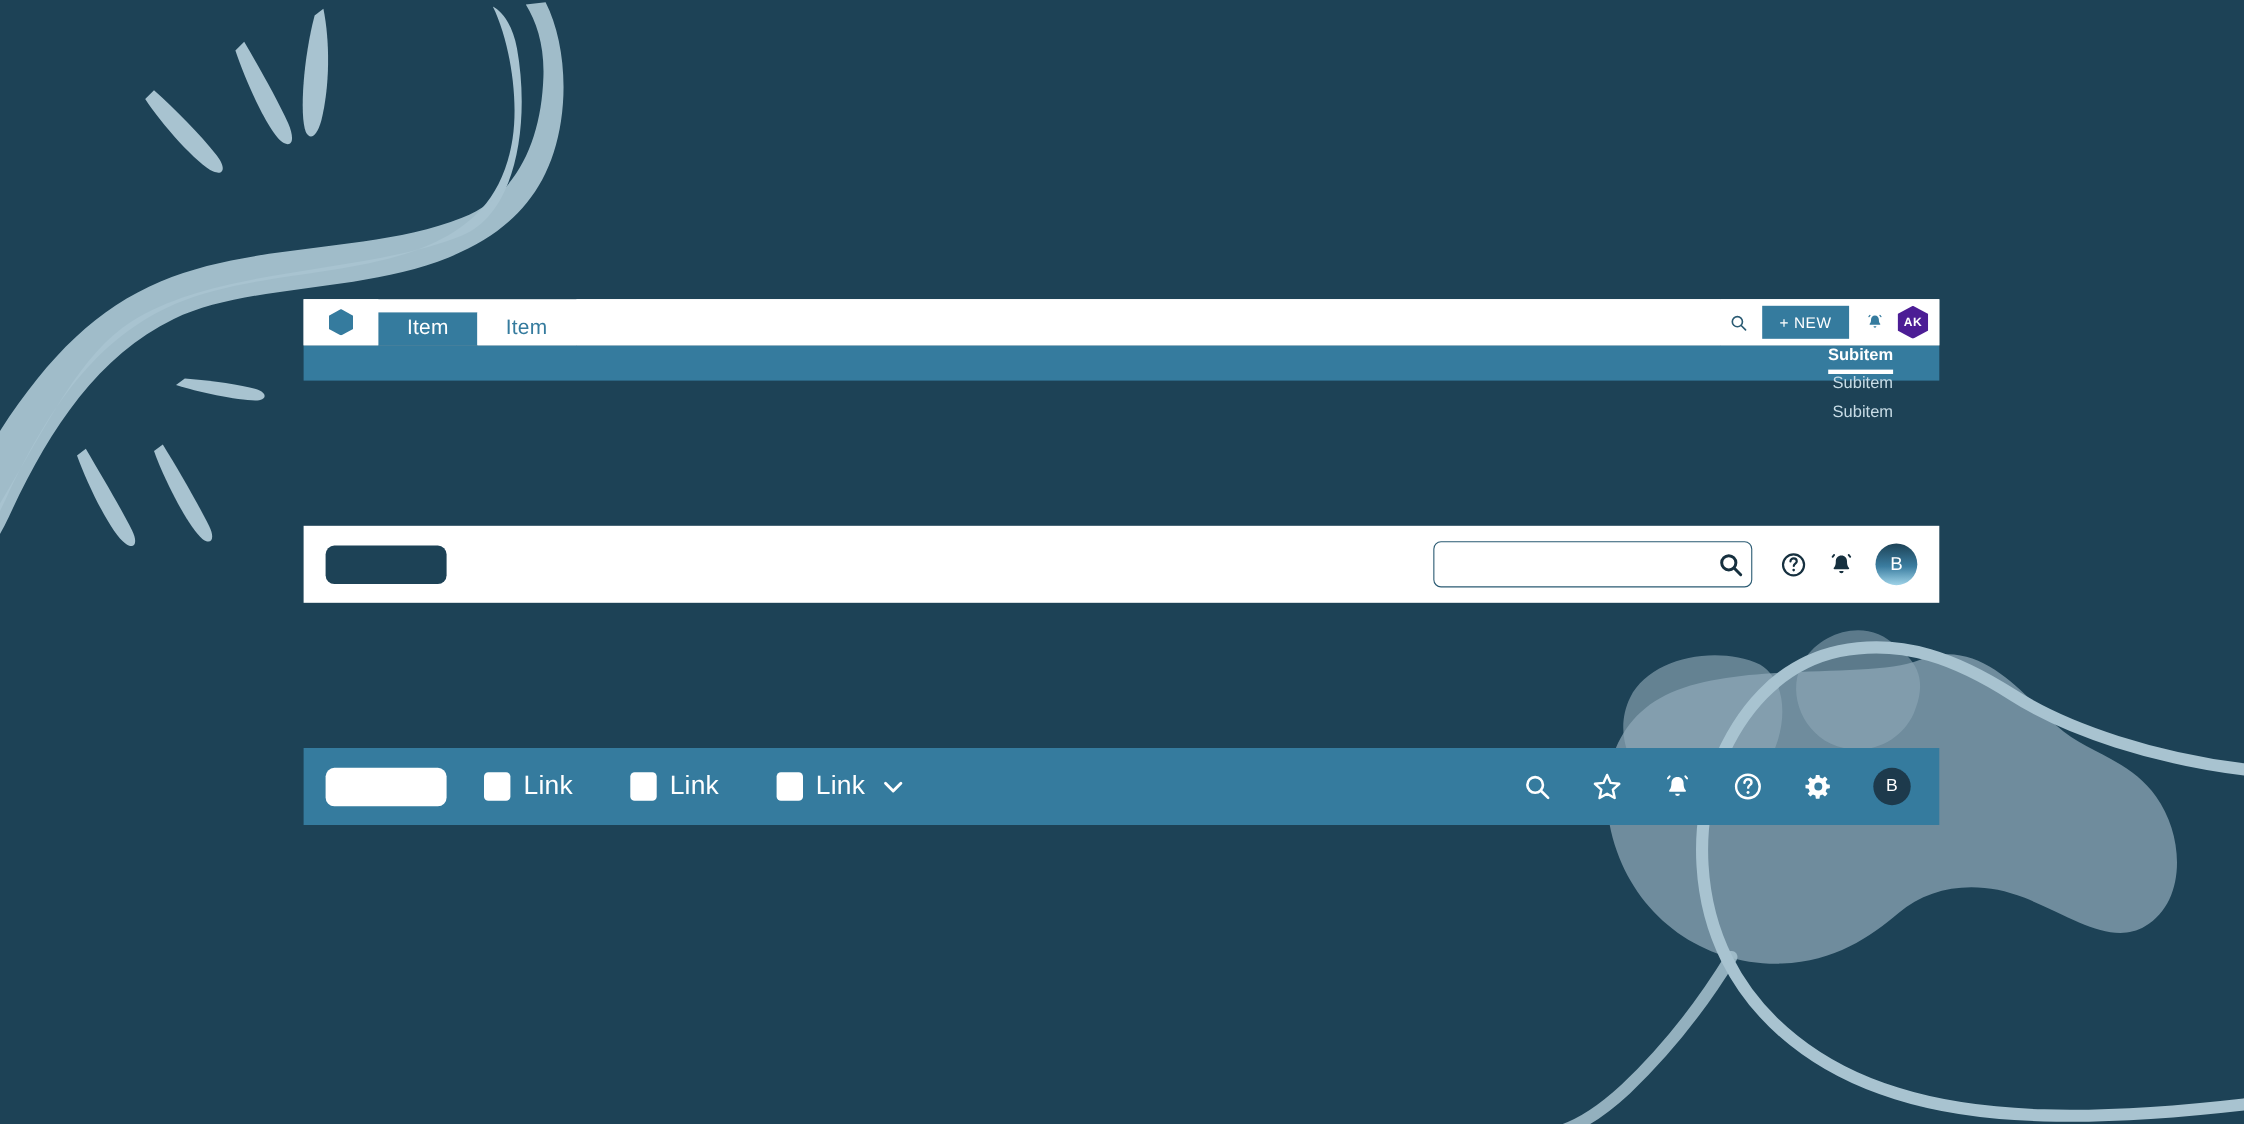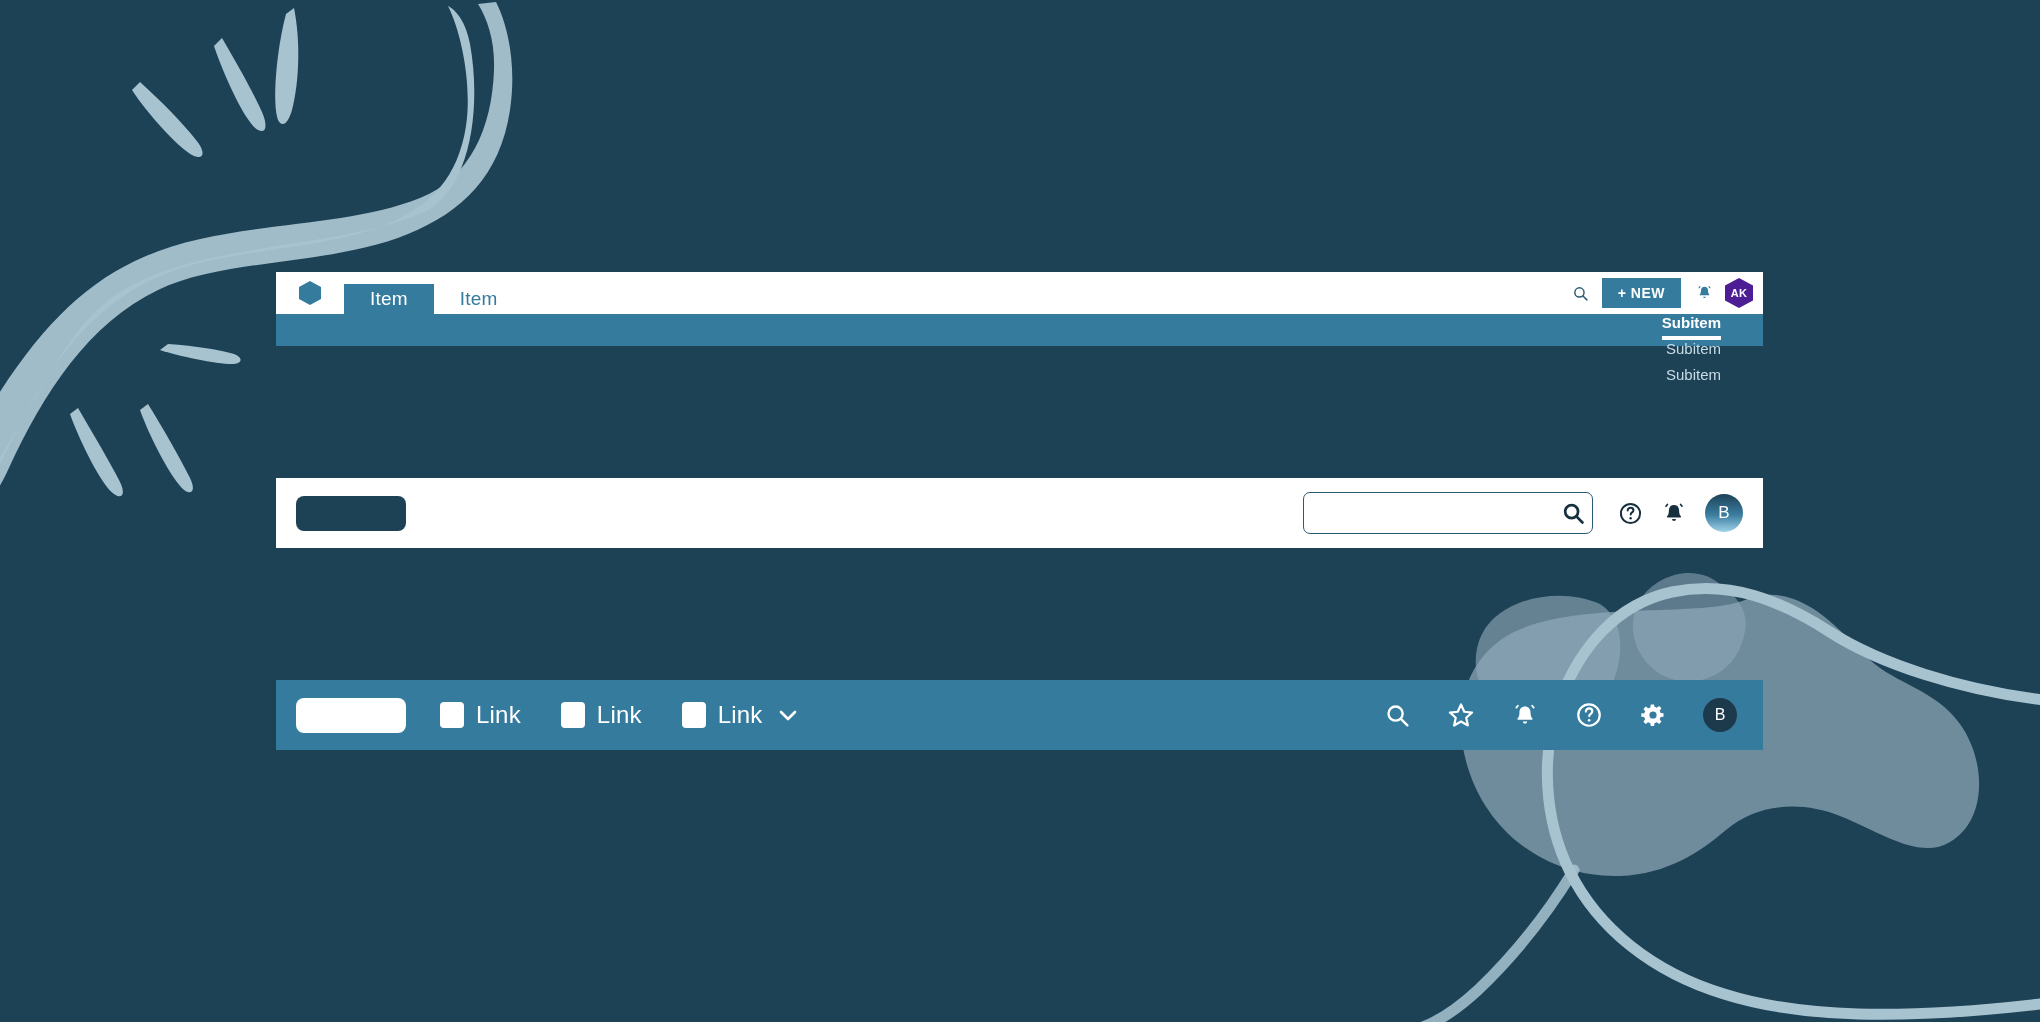--- a/index.html
+++ b/index.html
@@ -78,21 +78,21 @@
   }
   .tn-search-btn {
     width: 34px; height: 34px;
     display: flex; align-items: center; justify-content: center;
     color: #2b5b73;
   }
   .btn-new {
     background: #357b9e;
     color: #ffffff;
     font-size: 14px;
-    font-weight: bold;
+    font-weight: normal;
     letter-spacing: .5px;
     padding: 7px 16px;
     margin: 0 8px 0 4px;
     white-space: nowrap;
   }
   .tn-bell {
     width: 30px; height: 30px;
     display: flex; align-items: center; justify-content: center;
     color: #357b9e;
     margin-right: 6px;
@@ -220,20 +220,21 @@
     height: 35px;
     border-radius: 8px;
     background: #ffffff;
     flex: 0 0 auto;
   }
   .bb-links {
     display: flex;
     align-items: flex-end;
     margin-left: 34px;
     flex: 0 0 auto;
+    gap: 12px;
   }
   .bb-link {
     display: flex;
     align-items: center;
     margin-right: 40px;
   }
   .bb-link:last-child { margin-right: 0; }
   .bb-square {
     width: 24px; height: 26px;
     background: #ffffff;

